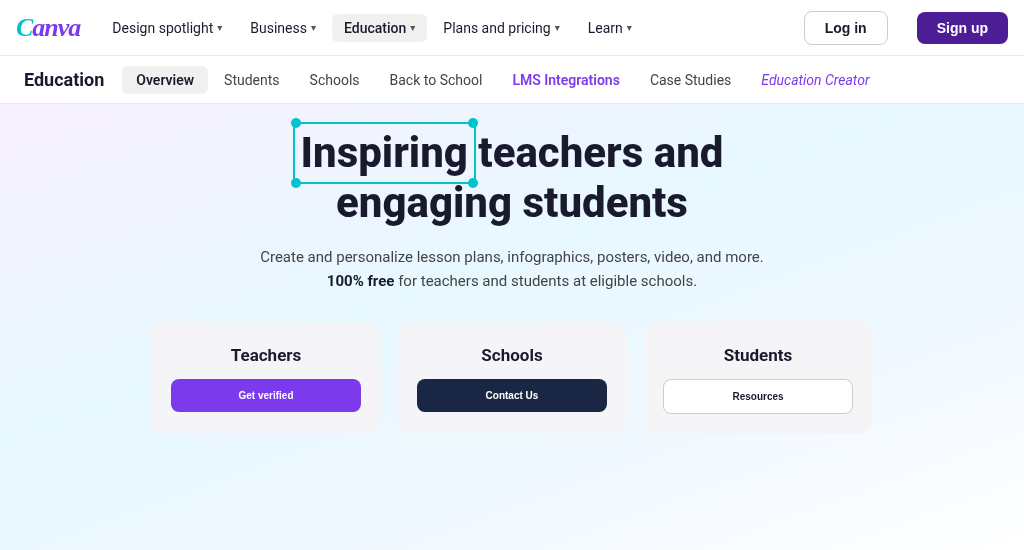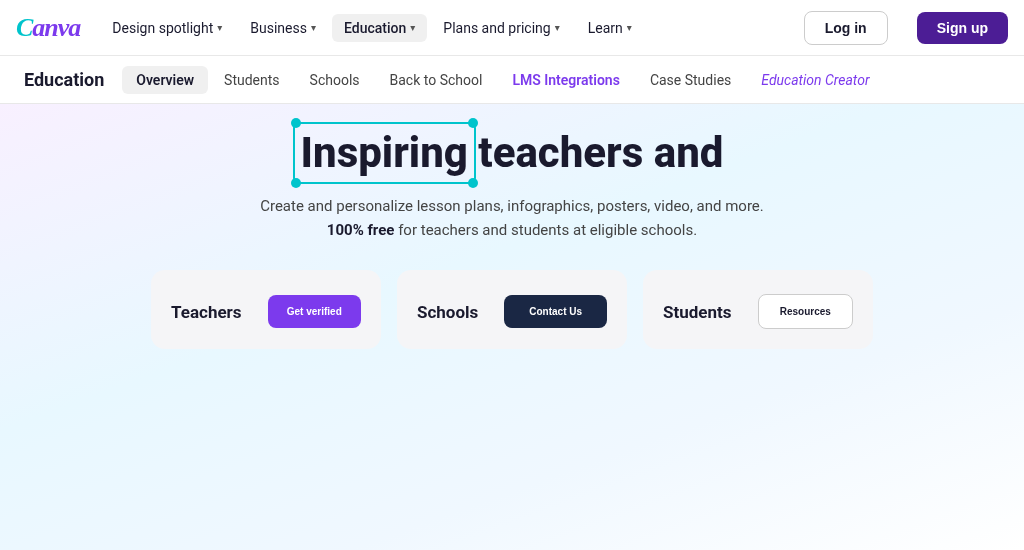--- a/index.html
+++ b/index.html
@@ -164,23 +164,23 @@
     .cards {
       display: flex;
       gap: 16px;
     }
     .card {
       background: #f5f5f7;
       border-radius: 14px;
       width: 230px;
       padding: 24px 20px 20px;
       display: flex;
-      flex-direction: row;
-      align-items: center;
-      gap: 26px;
+      flex-direction: column;
+      align-items: center;
+      gap: 14px;
     }
     .card-title {
       font-size: 17px;
       font-weight: 700;
       color: #1a1a2e;
     }
     .card-btn {
       width: 100%;
       padding: 11px 0;
       border-radius: 8px;
@@ -261,20 +261,21 @@
           
           <span class="dot" style="top:-10px;left:-10px;"></span>
           <span class="dot" style="top:-10px;right:-10px;"></span>
           <span class="dot" style="bottom:-10px;left:-10px;"></span>
           <span class="dot" style="bottom:-10px;right:-10px;"></span>
           <span>Inspiring</span>
         </span>
         <span> teachers and</span>
       </span>
       <br>
+      <span>engaging students</span>
     </div>
   </div>
 
   <p class="subtitle">
     <span>Create and personalize lesson plans, infographics, posters, video, and more.</span>
     <strong>100% free</strong>
     <span> for teachers and students at eligible schools.</span>
   </p>
 
   <div class="cards">

